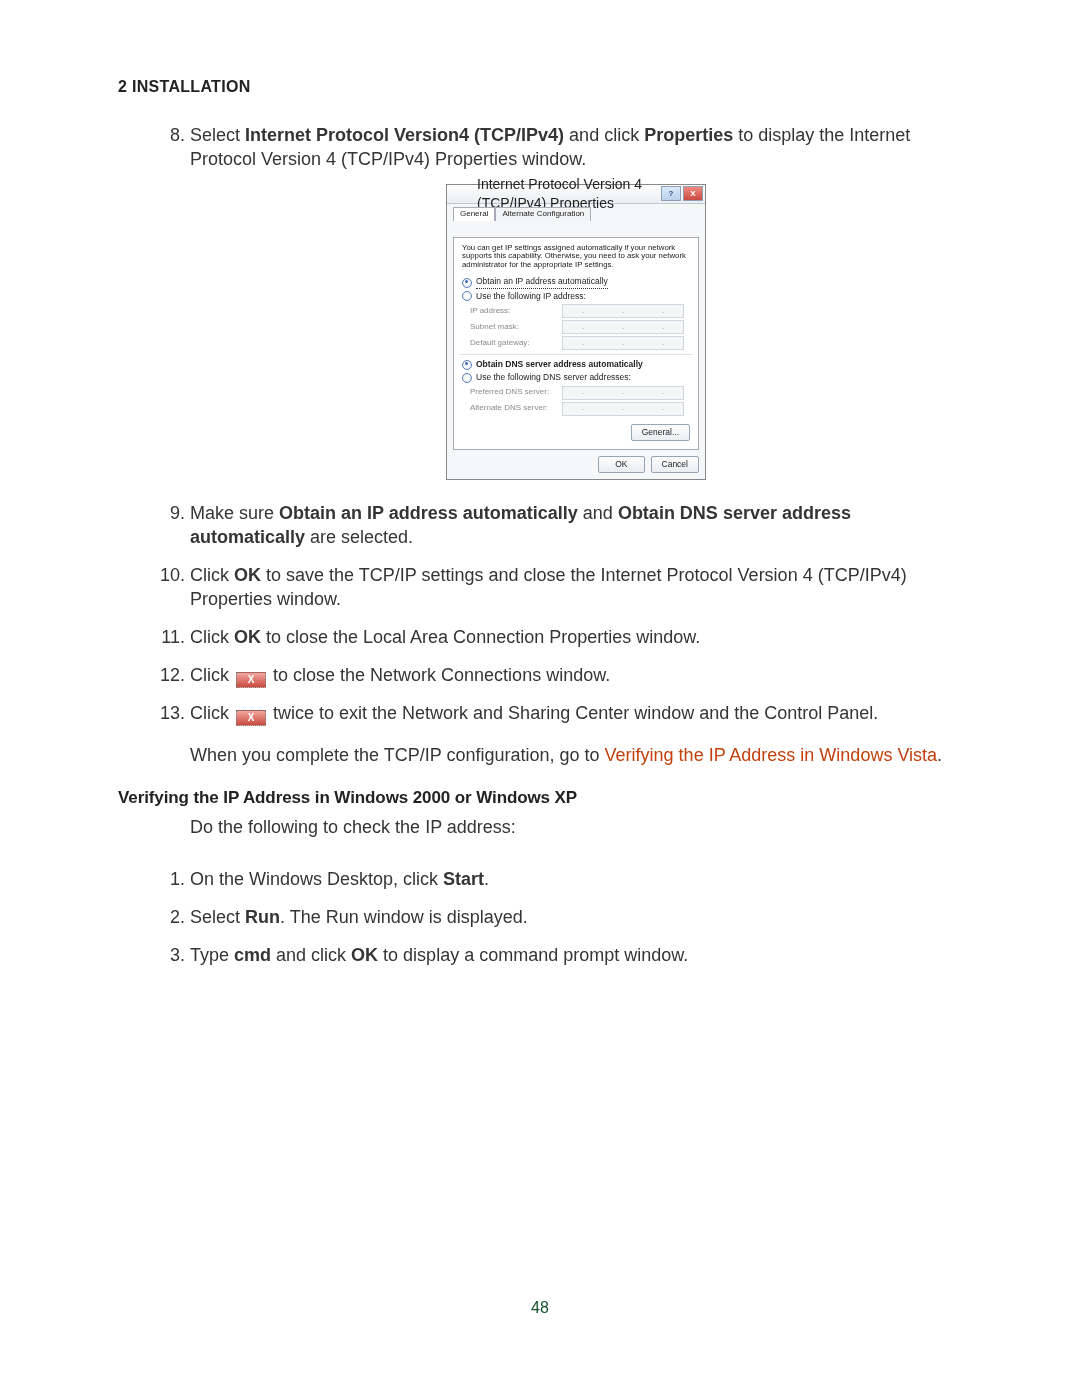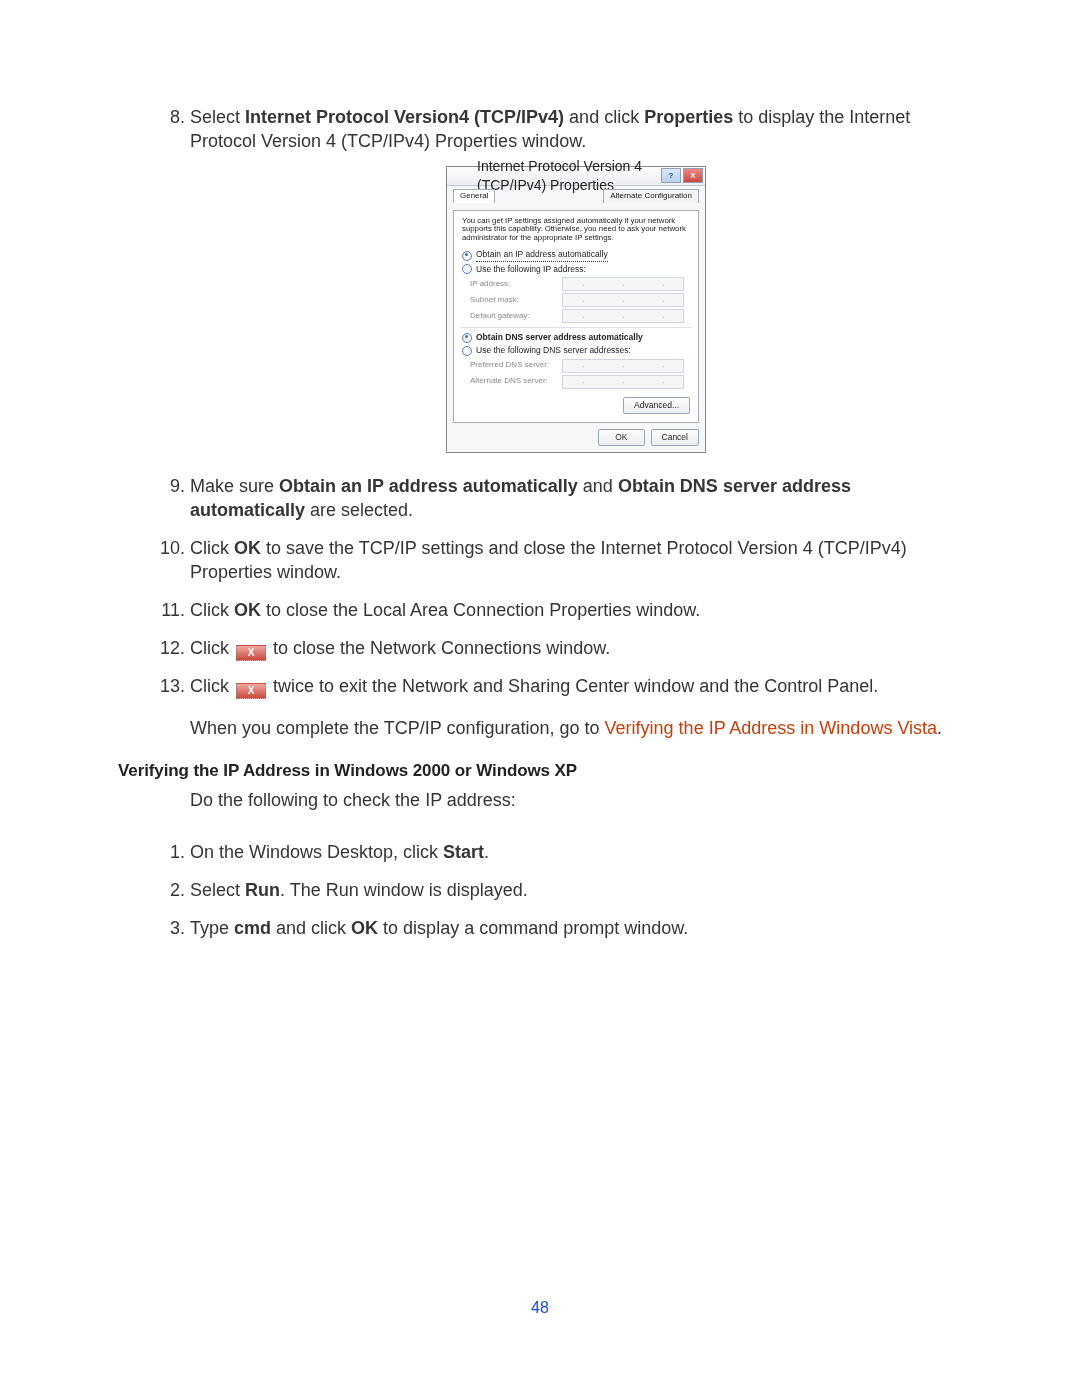--- a/index.html
+++ b/index.html
@@ -63,23 +63,22 @@
   .win-btn {
     width: 18px; height: 13px; border: 1px solid #8fa0b8;
     display: flex; align-items: center; justify-content: center;
     font-size: 8px; font-weight: 700;
   }
   .win-btn.help { background: linear-gradient(#dbe9f9,#b9d1ea); color:#2a4c7e;}
   .win-btn.close { background: linear-gradient(#ef8a82,#c94a3f); color:#fff;}
   .win-body { padding: 2px 6px 6px 6px; }
   .tabs {
     display: flex;
-    gap: 8px;
-    margin-bottom: 8px;
-    justify-content: space-between;
+    gap: 0;
+    margin-bottom: 17px;
   }
   .tab {
     border: 1px solid #aab;
     border-bottom: none;
     background: #fff;
     padding: 1px 6px;
     font-size: 8px;
     position: relative;
     top: 1px;
   }
@@ -139,28 +138,29 @@
     font-weight:700; font-size:17px; margin-top:20px;
     font-family: Arial, Helvetica, sans-serif;
     letter-spacing: -0.1px;
   }
   .page-num {
     position: absolute;
     bottom: 80px;
     left: 0; right: 0;
     text-align: center;
     font-size: 16px;
-    color:#1d4ed8;
+    color:#14532d;
   }
   .dotted { border-bottom: 1px dotted #333; }
 </style>
 </head>
 <body>
 
 <div class="page">
+  <div class="section-title">2 INSTALLATION</div>
 
   <ol class="body-list" start="8">
     <li>
       <span>Select </span><span class="bold">Internet Protocol Version4 (TCP/IPv4)</span><span> and click </span><span class="bold">Properties</span><span> to display the Internet Protocol Version 4 (TCP/IPv4) Properties window.</span>
 
       <div class="dialog-wrap">
         <div class="win-dialog">
           <div class="win-titlebar">
             <span class="win-title">Internet Protocol Version 4 (TCP/IPv4) Properties</span>
             <span class="win-buttons">
@@ -234,21 +234,21 @@
                     <span class="field-label">Alternate DNS server:</span>
                     <span class="ip-box">
                       <span>.</span>
                       <span>.</span>
                       <span>.</span>
                     </span>
                   </div>
               </div>
 
               <div class="btn-row">
-                <span class="btn">Advanced...</span>
+                <span class="btn">General...</span>
               </div>
             </div>
             <div class="btn-row">
               <span class="btn" style="padding:2px 16px">OK</span>
               <span class="btn">Cancel</span>
             </div>
           </div>
         </div>
       </div>
     </li>

